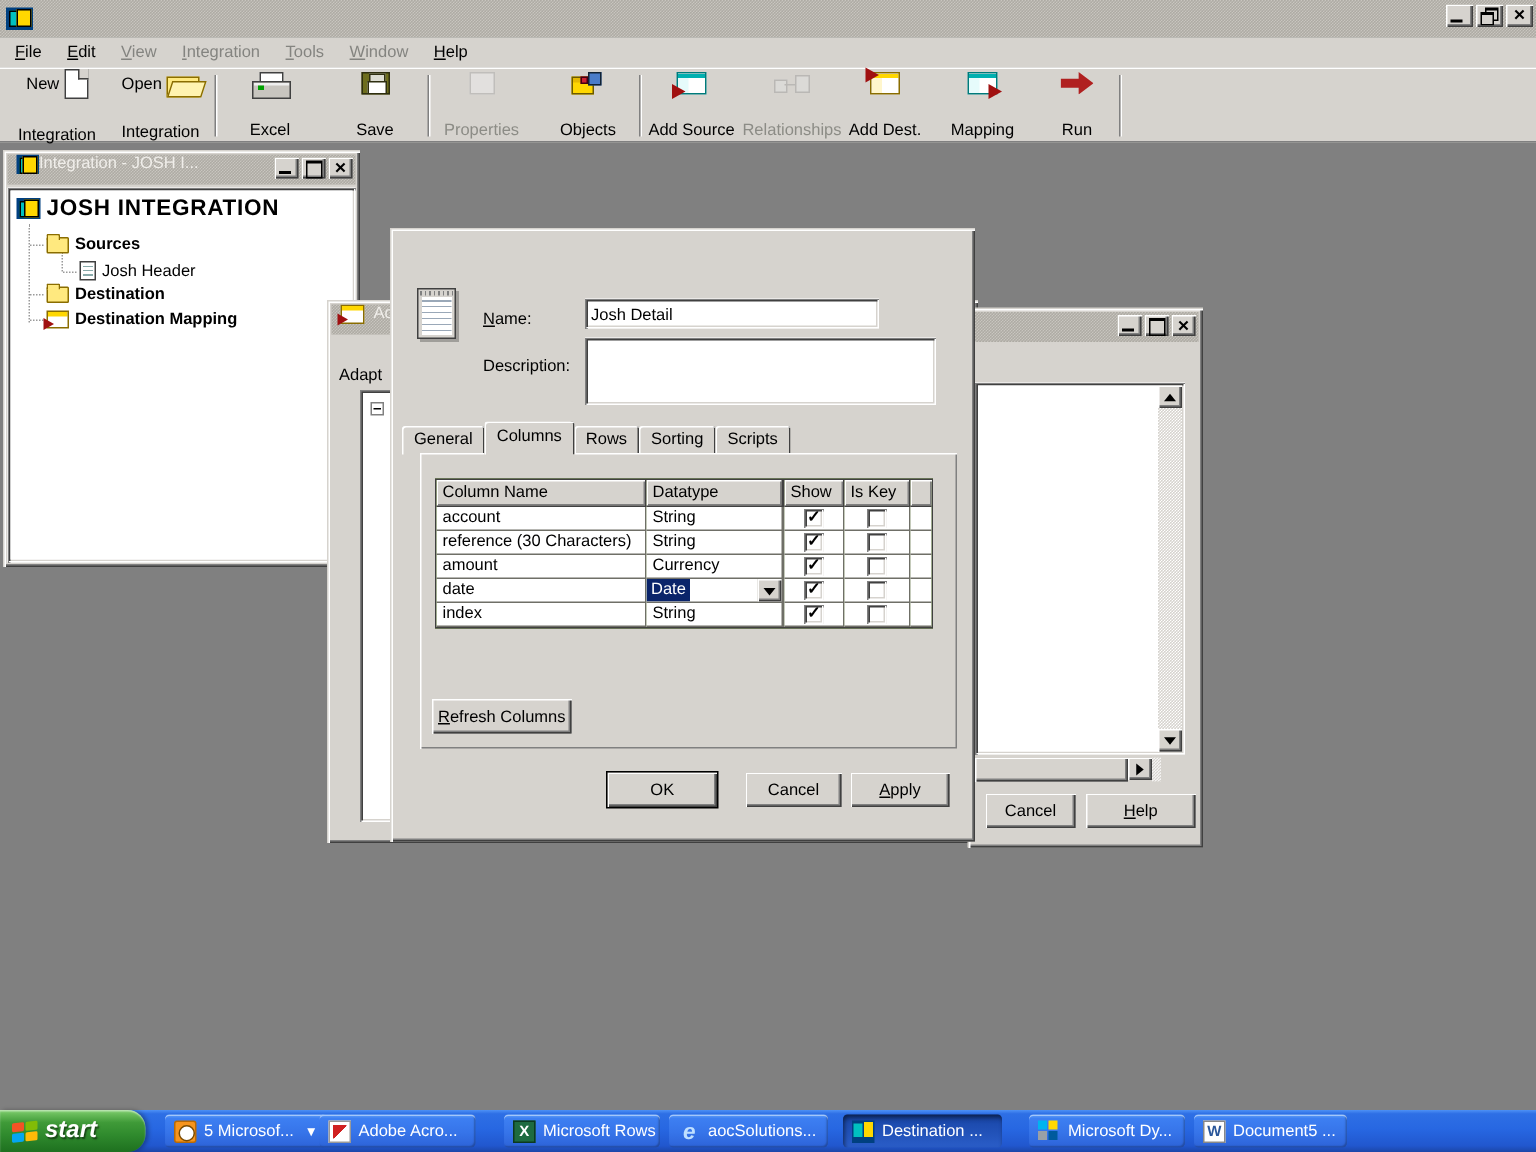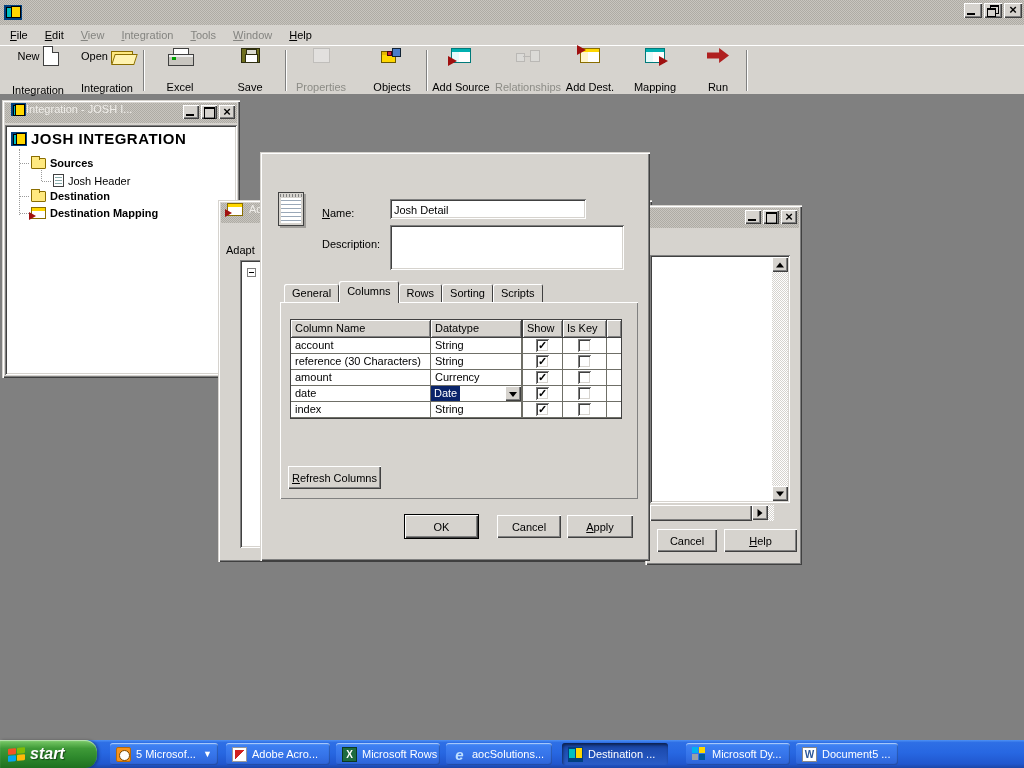--- a/index.html
+++ b/index.html
@@ -129,21 +129,21 @@
 
   
   #prop-dialog { left:260px; top:152px; width:390px; height:409px; z-index:40; }
   #prop-title { background:linear-gradient(90deg,#0a246a 0%,#2a5598 55%,#a6caf0 100%); }
   #prop-name-label, #prop-desc-label { position:absolute; left:62px; }
   #prop-name-label { top:55px; }
   #prop-desc-label { top:86px; }
   #prop-name-input { position:absolute; left:130px; top:47px; width:196px; height:20px; border:none; padding:3px 4px 2px 4px; font-family:"Liberation Sans",sans-serif; font-size:11px; }
   #prop-desc-input { position:absolute; left:130px; top:73px; width:234px; height:45px; border:none; resize:none; font-family:"Liberation Sans",sans-serif; font-size:11px; padding:3px; }
   #prop-notepad { position:absolute; left:18px; top:40px; }
-  #tabs { position:absolute; left:24px; top:131px; height:20px; display:flex; align-items:flex-end; }
+  #tabs { position:absolute; left:8px; top:131px; height:20px; display:flex; align-items:flex-end; }
   .tab { height:19px; padding:3px 8px 0 8px; background:#d6d3ce; box-shadow: inset 1px 1px 0 #fff, inset -1px 0 0 #404040; border-top-left-radius:2px; border-top-right-radius:2px; }
   .tab.active { height:22px; margin-top:-3px; padding-top:4px; position:relative; z-index:2; box-shadow: inset 1px 1px 0 #fff, inset -1px 0 0 #404040, 0 2px 0 #d6d3ce; }
   #tab-panel { position:absolute; left:20px; top:150px; width:358px; height:197px; background:#d6d3ce; box-shadow: inset 1px 1px 0 #ffffff, inset -1px -1px 0 #808080; }
   #grid { position:absolute; left:10px; top:17px; border:1px solid #404040; background:#4d7c0f; display:grid;
       grid-template-columns:140px 92px 40px 44px 14px; }
   .gh { background:#d6d3ce; height:18px; line-height:17px; padding-left:4px; border-right:1px solid #404040; border-bottom:1px solid #404040; box-shadow: inset 1px 1px 0 #fff, inset -1px -1px 0 #808080; overflow:hidden; }
   .gh.last { border-right:none; }
   .gc { height:16px; line-height:15px; padding-left:4px; border-right:1px solid #6f6f67; border-bottom:1px solid #6f6f67; background:#fff; overflow:hidden; white-space:nowrap; }
   .gc.center { display:flex; align-items:center; justify-content:center; padding-left:0; }
   .gc.last { border-right:none; }
@@ -479,21 +479,21 @@
           <i></i>
           <i></i>
         </span>
       <span class="slabel">start</span>
     </div>
     <div class="task-btn" style="left:110px;width:108px">
       <span class="tico tico-clock"></span>
       <span>5 Microsof...</span>
       <span class="drop">▼</span>
     </div>
-    <div class="task-btn" style="left:226px;width:104px">
+    <div class="task-btn" style="left:213px;width:104px">
       <span class="tico tico-adobe"></span>
       <span>Adobe Acro...</span>
     </div>
     <div class="task-btn" style="left:336px;width:104px">
       <span class="tico tico-excel"></span>
       <span>Microsoft Rows</span>
     </div>
     <div class="task-btn" style="left:446px;width:106px">
       <span class="tico tico-ie"></span>
       <span>aocSolutions...</span>

